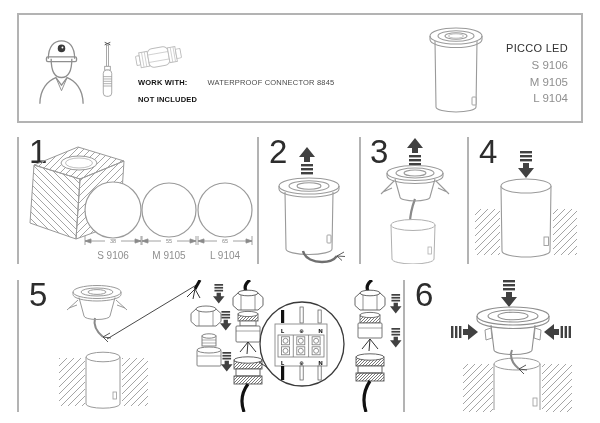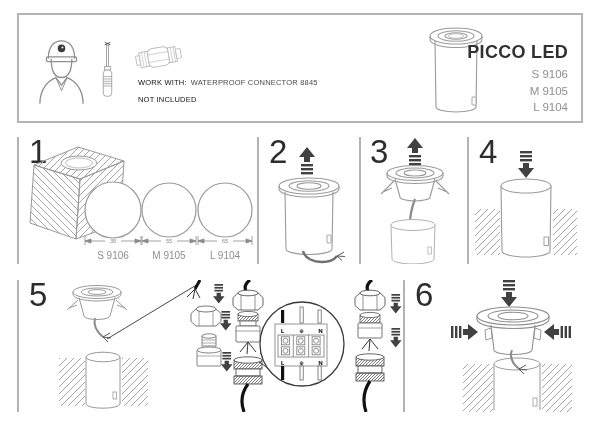--- a/index.html
+++ b/index.html
@@ -3,24 +3,24 @@
 <meta charset="utf-8">
 <style>
   *{margin:0;padding:0;box-sizing:border-box}
   html,body{background:#ffffff}
   .page{position:relative;width:600px;height:423px;background:#fff;
         font-family:"Liberation Sans","DejaVu Sans",sans-serif;overflow:hidden;color:#2d2d2d}
   .abs{position:absolute}
   
   .top-box{position:absolute;left:17px;top:13px;width:566px;height:110px;border:2px solid #b3b3b3;background:#fff}
   .note{position:absolute;font-size:7.5px;color:#4a4a4a;letter-spacing:.2px;white-space:nowrap}
-  .note .b{font-weight:normal;color:#101010}
-  .note .v{margin-left:4px}
+  .note .b{font-weight:bold;color:#101010}
+  .note .v{margin-left:20px}
   .product-title{position:absolute;right:13px;top:27px;text-align:right}
-  .pt{font-size:18px;font-weight:bold;color:#303030;letter-spacing:.3px}
+  .pt{font-size:11px;font-weight:normal;color:#303030;letter-spacing:.3px}
   .pm{font-size:11.5px;color:#8f8f8f;line-height:16.5px}
   .pt{margin-bottom:3px}
   
   .panel{position:absolute;border-left:2px solid #b3b3b3;background:#fff}
   .num{position:absolute;left:10px;top:-3px;font-size:33px;font-weight:300;color:#2d2d2d;line-height:36px}
   .panel > svg{position:absolute;left:0;top:0}
   svg text{font-family:"Liberation Sans","DejaVu Sans",sans-serif}
   .tl{font-size:10px;fill:#8f8f8f}
   .dim{font-size:5.5px;fill:#8a8a8a}
   .term{font-size:5.5px;font-weight:bold;fill:#222;font-family:"DejaVu Sans",sans-serif}

